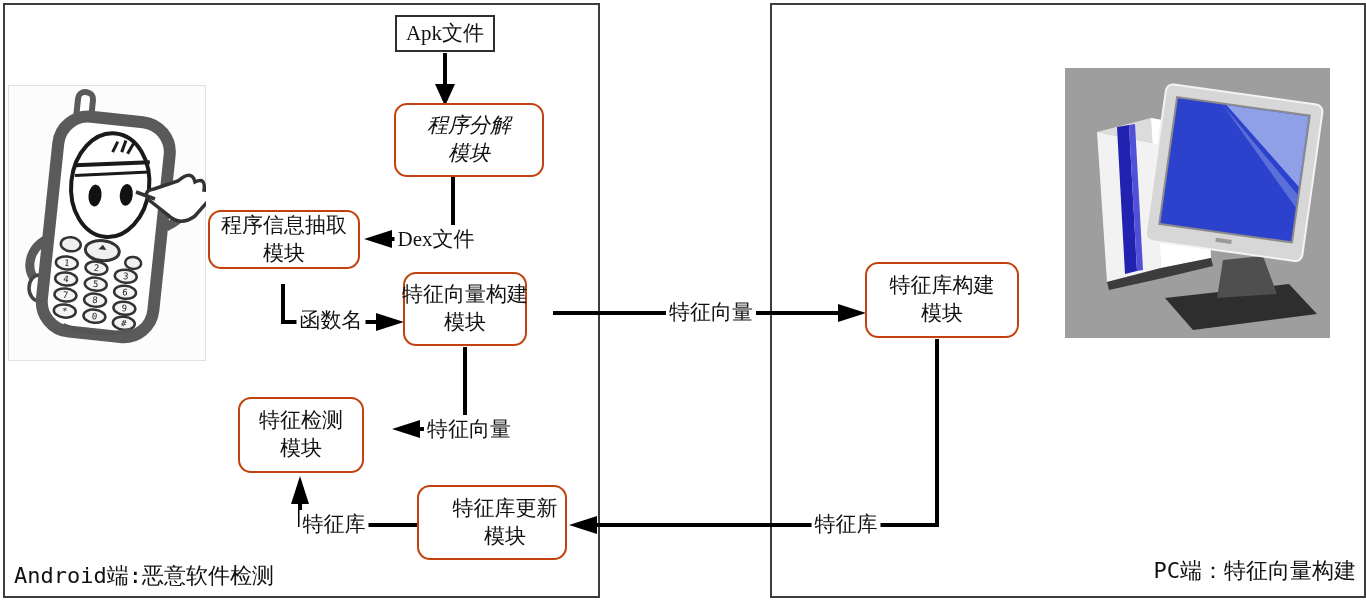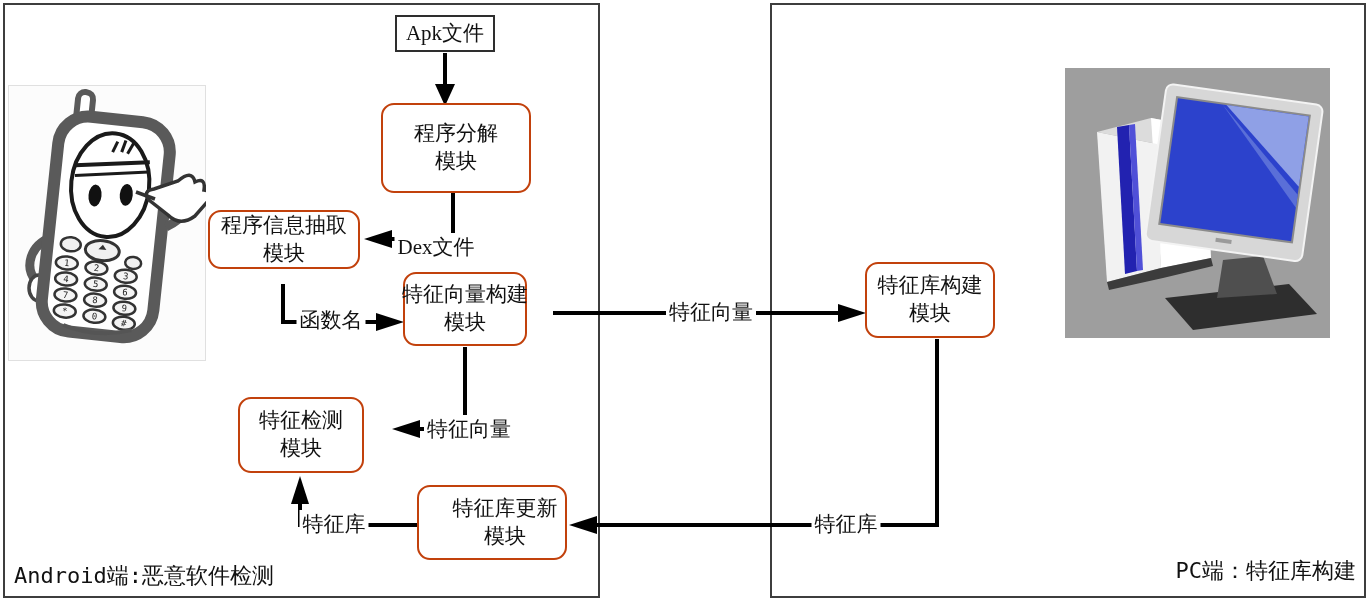--- a/index.html
+++ b/index.html
@@ -148,21 +148,21 @@
       <polygon points="420,420 420,438 392,429"></polygon>
       <polygon points="291,504 309,504 300,476"></polygon>
       <polygon points="597,516 597,534 569,525"></polygon>
     </g>
   </svg>
 
   <div class="node rect" style="left:395px;top:15px;width:100px;height:37px;">
     <span>Apk文件</span>
   </div>
 
-  <div class="node round" style="left:381px;top:103px;width:150px;height:90px;">
+  <div class="node round" style="left:394px;top:103px;width:150px;height:74px;font-style:italic;">
     <span>程序分解</span>
     <span>模块</span>
   </div>
 
   <div class="node round" style="left:208px;top:210px;width:152px;height:59px;">
     <span>程序信息抽取</span>
     <span>模块</span>
   </div>
 
   <div class="node round" style="left:403px;top:272px;width:124px;height:74px;">
@@ -173,28 +173,28 @@
   <div class="node round" style="left:238px;top:397px;width:126px;height:76px;">
     <span>特征检测</span>
     <span>模块</span>
   </div>
 
   <div class="node round" style="left:417px;top:485px;width:150px;height:75px;padding-left:26px;">
     <span>特征库更新</span>
     <span>模块</span>
   </div>
 
-  <div class="node round" style="left:865px;top:262px;width:130px;height:76px;">
+  <div class="node round" style="left:865px;top:262px;width:154px;height:76px;">
     <span>特征库构建</span>
     <span>模块</span>
   </div>
 
-  <div class="elabel" style="left:436px;top:239px;margin-top:8px;">Dex文件</div>
+  <div class="elabel" style="left:436px;top:239px;">Dex文件</div>
   <div class="elabel" style="left:331px;top:320px;">函数名</div>
   <div class="elabel" style="left:711px;top:312px;">特征向量</div>
   <div class="elabel" style="left:469px;top:429px;">特征向量</div>
   <div class="elabel" style="left:334px;top:524px;">特征库</div>
   <div class="elabel" style="left:846px;top:524px;">特征库</div>
 
   <div class="caption caption-left">Android端:恶意软件检测</div>
-  <div class="caption caption-right">PC端：特征库构建</div>
+  <div class="caption caption-right">PC端：特征向量构建</div>
 
 </div>
 
 </body></html>

